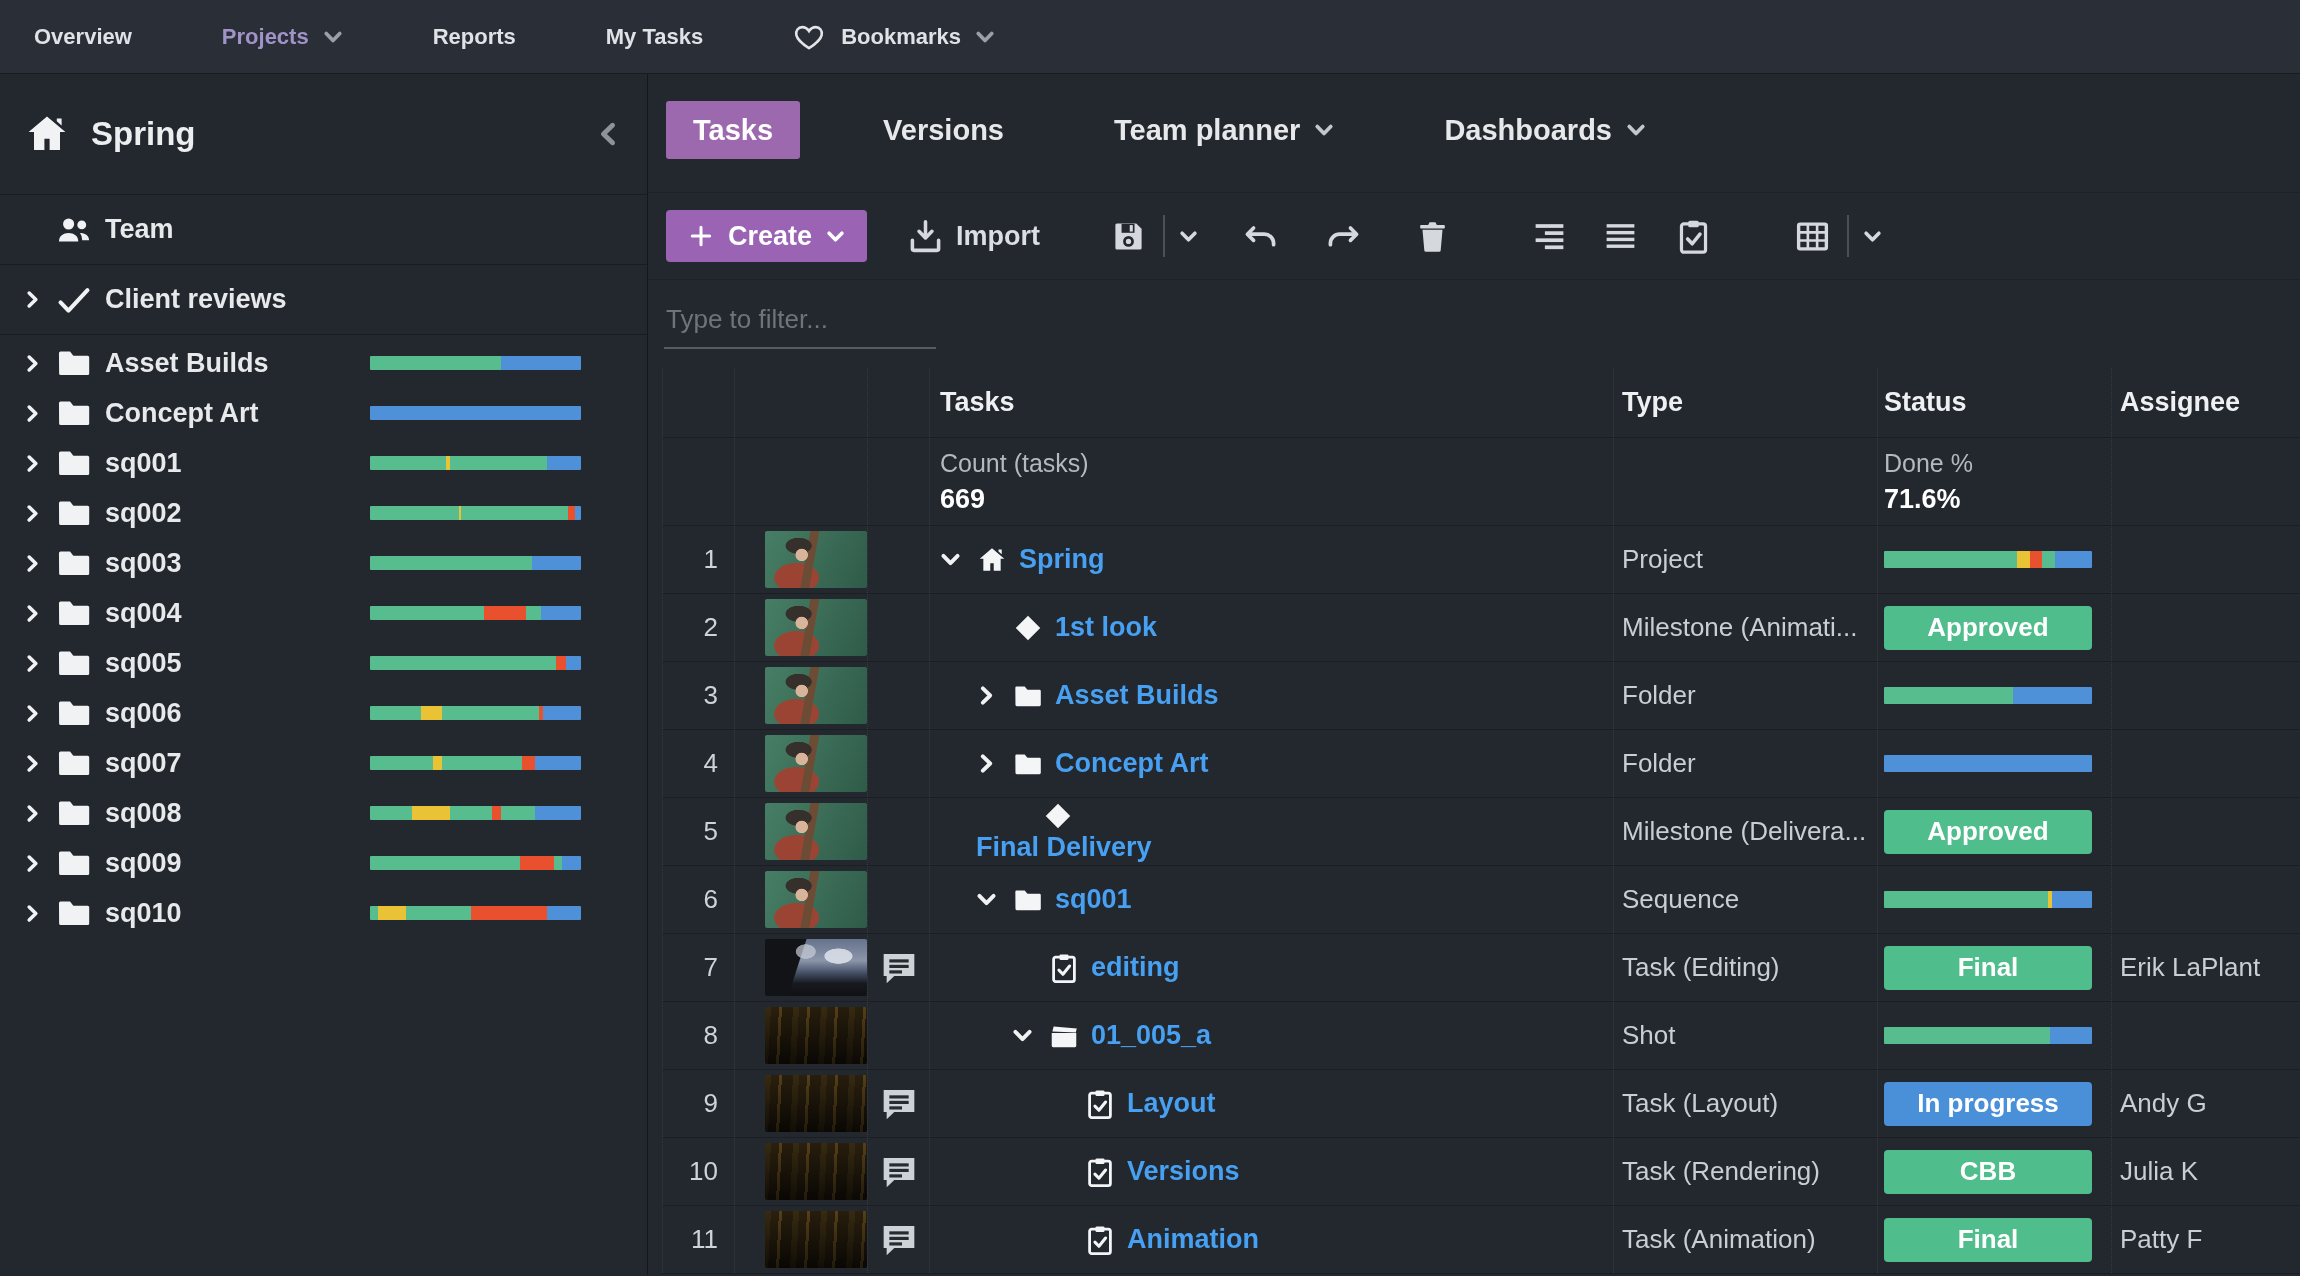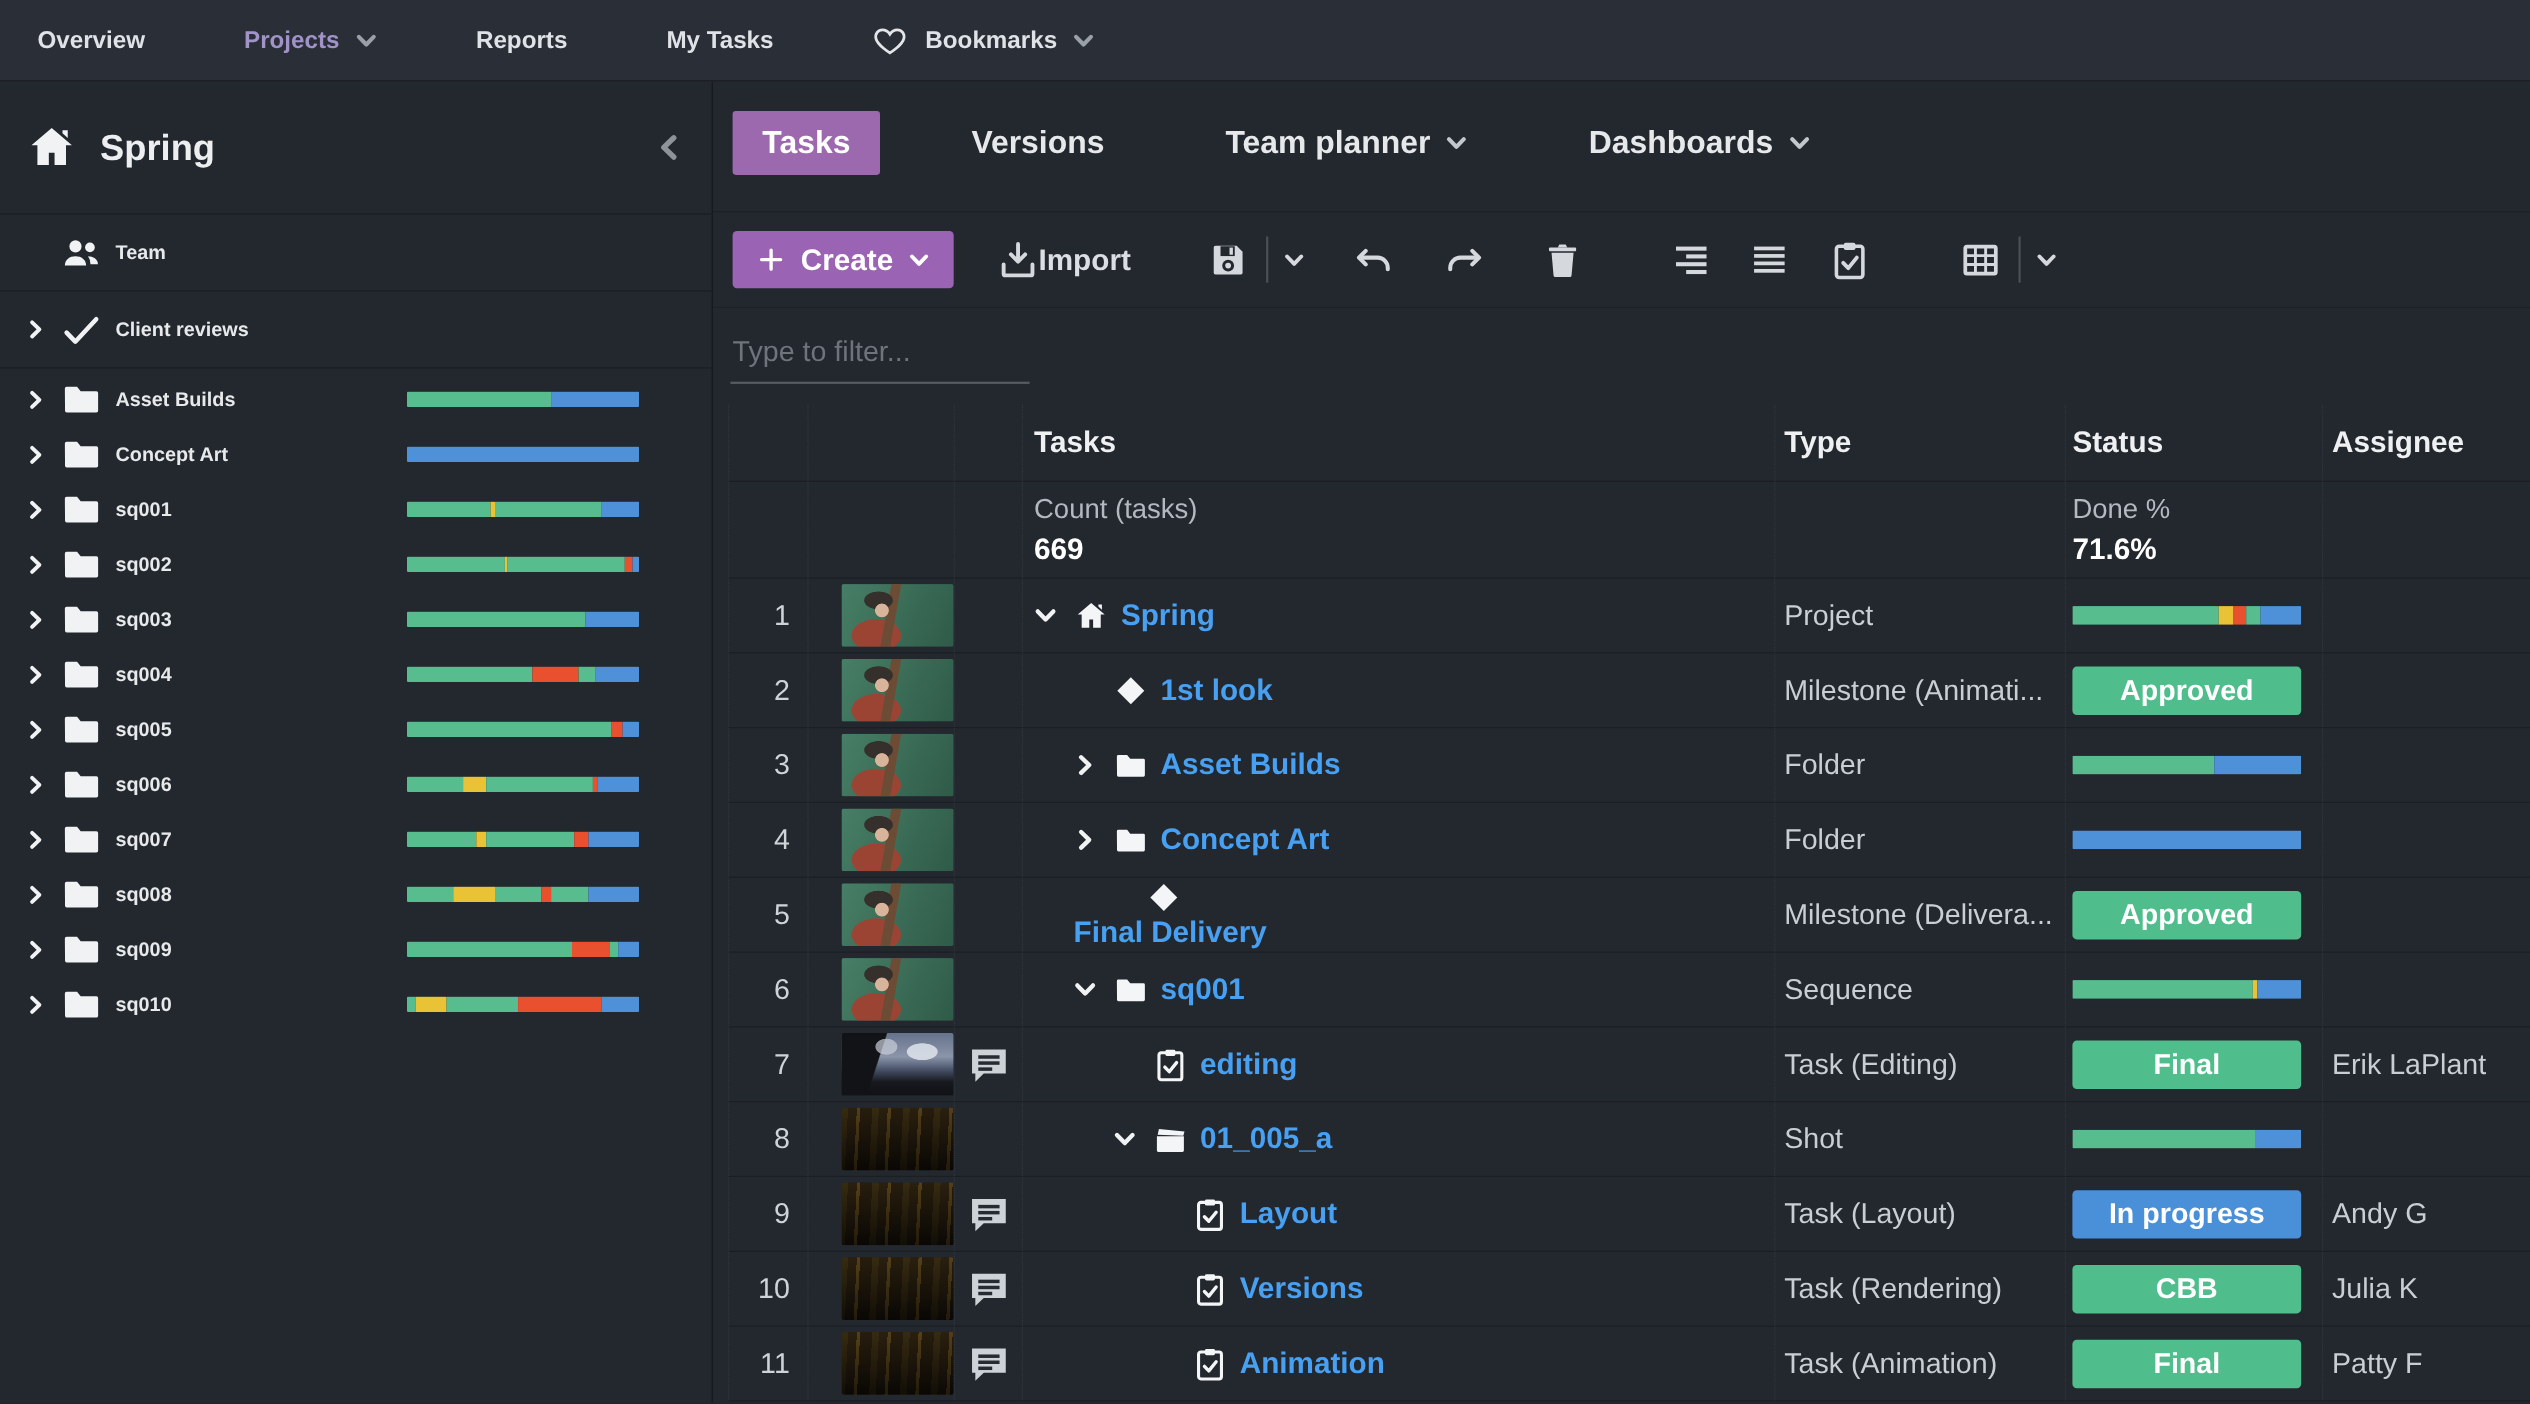--- a/index.html
+++ b/index.html
@@ -34,42 +34,42 @@
   .sb-home { width:48px; height:48px; color:#f0f2f4; }
   .sb-title { font-size:33px; font-weight:600; color:#eceef0; margin-left:20px; }
   .sb-collapse { width:26px; height:26px; color:#8e9399; margin-left:auto; cursor:pointer; }
   .sb-row { height:70px; display:flex; align-items:center; padding-left:23px;
     border-bottom:1px solid #191d22; cursor:pointer; }
   .sb-folder { height:50px; display:flex; align-items:center; padding-left:23px; cursor:pointer; }
   .sb-folders { padding-top:3px; }
   .caret-slot { width:32px; display:flex; align-items:center; flex:none; }
   .sb-caret { width:19px; height:19px; color:#f0f2f4; }
   .sb-icon { width:38px; height:38px; color:#f0f2f4; margin-right:12px; }
-  .sb-label { font-size:18px; font-weight:600; color:#e7e9eb; }
+  .sb-label { font-size:27px; font-weight:600; color:#e7e9eb; }
   .sbar { margin-left:auto; margin-right:66px; width:211px; height:14px;
     display:flex; overflow:hidden; border-radius:1px; }
   .sbar span { height:100%; display:block; }
 
   
   .main { flex:1; display:flex; flex-direction:column; min-width:0; }
   .tabstrip { height:119px; border-bottom:1px solid #1d2126; display:flex;
     align-items:flex-start; padding:27px 0 0 18px; }
   .tabs { display:flex; gap:56px; }
   .tab { height:58px; display:flex; align-items:center; gap:14px; padding:0 27px;
     font-size:29px; font-weight:600; color:#e6e8ea; border-radius:3px; cursor:pointer; }
   .tab.active { background:var(--accent-tab); color:#fff; }
   .tab-caret { width:20px; height:20px; color:#c2c7cd; }
 
   .toolbar { height:87px; border-bottom:1px solid #1d2126; display:flex; align-items:center; }
   .btn-create { margin-left:18px; height:52px; padding:0 22px; border-radius:4px;
     background:var(--accent-button); color:#fff; display:flex; align-items:center; gap:14px;
     font-size:27px; font-weight:600; cursor:pointer; }
   .plus-ic { width:26px; height:26px; }
   .btn-caret { width:19px; height:19px; }
-  .tb-import { margin-left:40px; display:flex; align-items:center; 
+  .tb-import { margin-left:40px; display:flex; align-items:center; gap:12px;
     font-size:27px; font-weight:600; color:#dbdee2; cursor:pointer;justify-content:flex-end; }
   .tb-ic { width:37px; height:37px; color:#d5d9dd; cursor:pointer; }
   .ml70 { margin-left:70px; } .ml44 { margin-left:44px; } .ml46 { margin-left:46px; }
   .ml52 { margin-left:52px; } .ml80 { margin-left:80px; } .ml34 { margin-left:34px; }
   .ml36 { margin-left:36px; } .ml82 { margin-left:82px; }
   .tb-sep { width:2px; height:42px; background:#4a5058; margin-left:16px; }
   .tb-caret { width:19px; height:19px; color:#d5d9dd; margin-left:14px; cursor:pointer; }
 
   .filterbar { height:88px; padding:18px 0 0 16px; }
   .filter-input { width:272px; background:transparent; border:none; outline:none;

